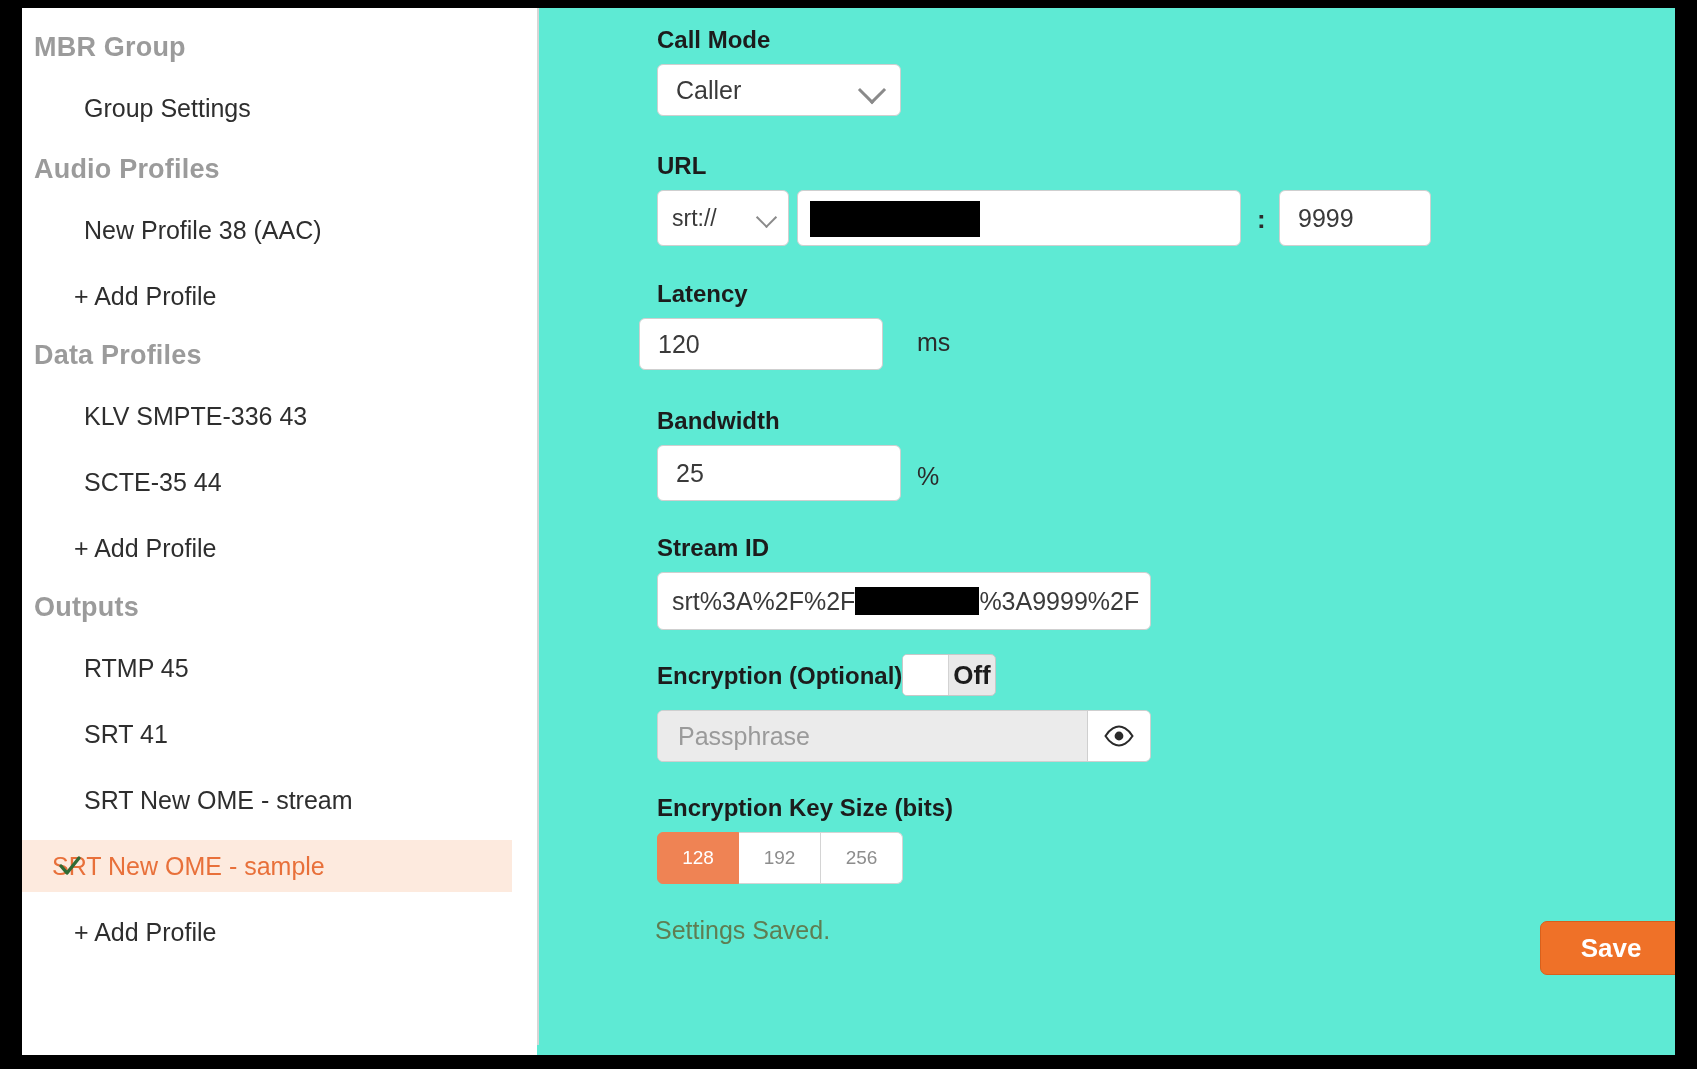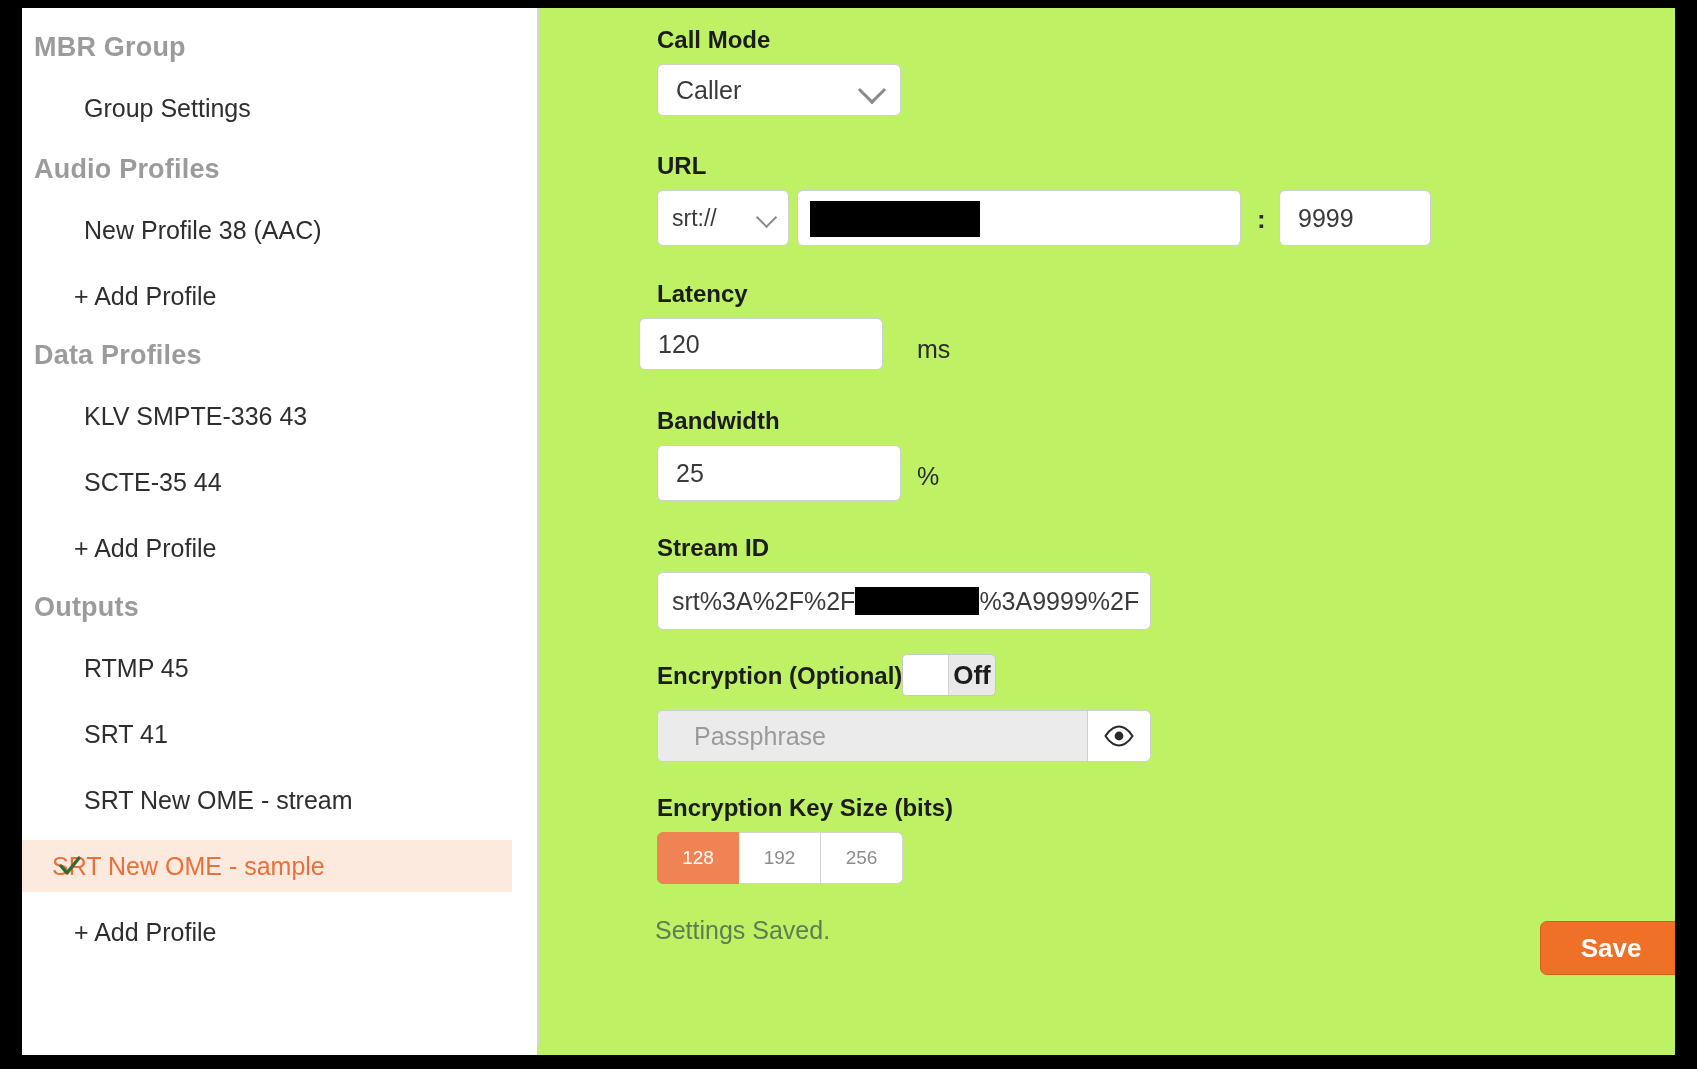--- a/index.html
+++ b/index.html
@@ -21,21 +21,21 @@
     width: 1697px;
     height: 1069px;
     background: #000000;
   }
   #app {
     position: absolute;
     left: 22px;
     top: 8px;
     width: 1653px;
     height: 1047px;
-    background: #bef264;
+    background: #5eead4;
     overflow: hidden;
   }
 
   
   #sidebar {
     position: absolute;
     left: 0; top: 0;
     width: 515px;
     height: 1047px;
     background: #ffffff;
@@ -195,21 +195,21 @@
     overflow: hidden;
     background: #ebebeb;
   }
   .input-group .pass-input {
     flex: 1;
     background: #ebebeb;
     display: flex;
     align-items: center;
     font-size: 25px;
     color: #9a9a9a;
-    padding-left: 36px;
+    padding-left: 20px;
   }
   .input-group .eye-btn {
     width: 62px;
     background: #ffffff;
     border-left: 1px solid #cfcfcf;
     display: flex;
     align-items: center;
     justify-content: center;
   }
 
@@ -350,21 +350,21 @@
       </div>
       <div class="colon" style="left:718px; top:196px;">:</div>
       <div class="box" style="left:740px; top:182px; width:152px; height:56px;">
         <span class="txt">9999</span>
       </div>
 
       <div class="field-label" style="left:118px; top:272px;">Latency</div>
       <div class="box" style="left:100px; top:310px; width:244px; height:52px;text-align:right;">
         <span class="txt">120</span>
       </div>
-      <div class="unit" style="left:378px; top:327px;">ms</div>
+      <div class="unit" style="left:378px; top:320px;">ms</div>
 
       <div class="field-label" style="left:118px; top:399px;">Bandwidth</div>
       <div class="box" style="left:118px; top:437px; width:244px; height:56px;">
         <span class="txt">25</span>
       </div>
       <div class="unit" style="left:378px; top:454px;">%</div>
 
       <div class="field-label" style="left:118px; top:526px;">Stream ID</div>
       <div class="box" style="left:118px; top:564px; width:494px; height:58px; overflow:hidden;">
         <span class="txt" style="padding-left:14px;">srt%3A%2F%2F</span>

